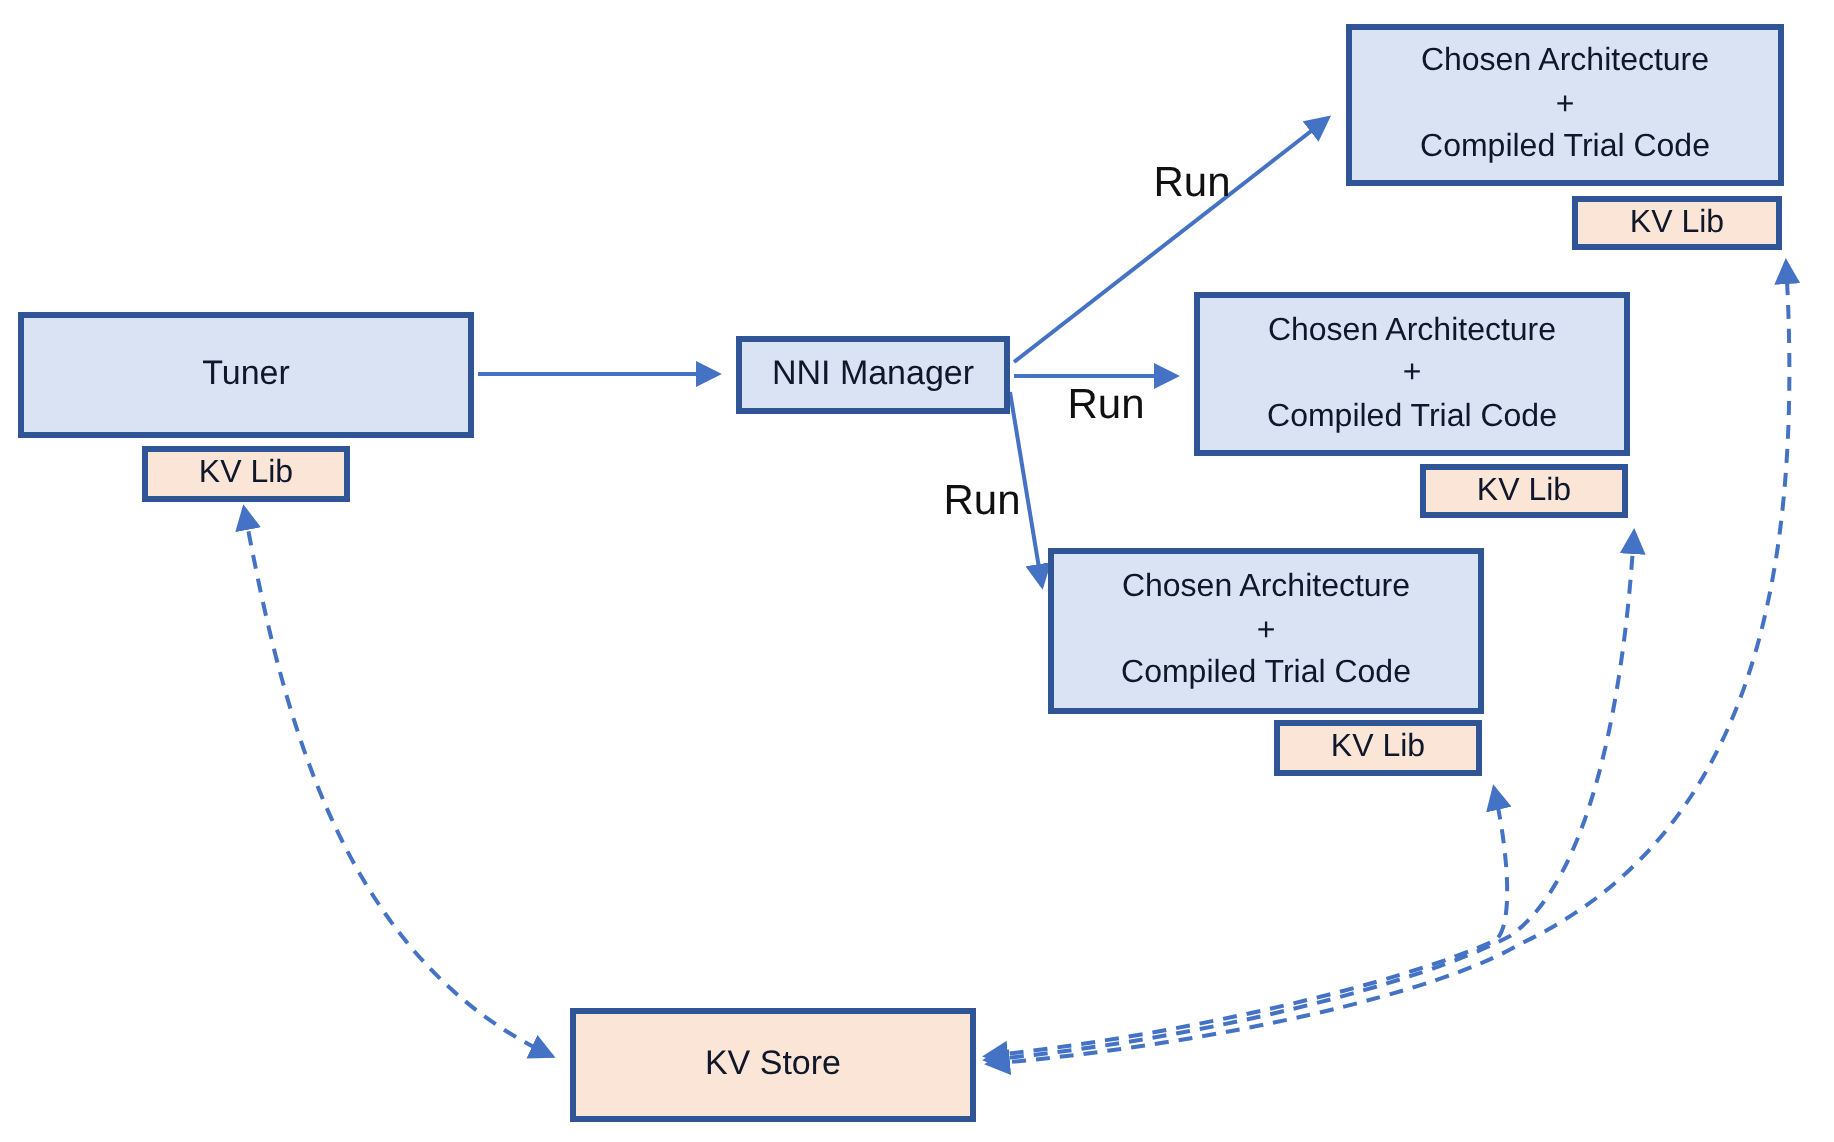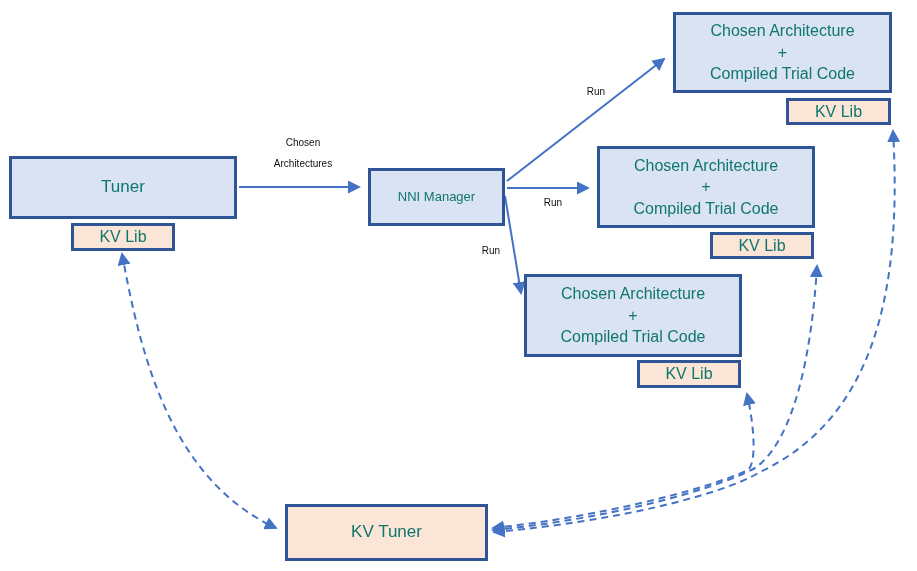--- a/index.html
+++ b/index.html
@@ -33,42 +33,42 @@
   }
   .node {
     position: absolute;
     box-sizing: border-box;
     border: 3px solid var(--node-border, #2f5597);
     display: flex;
     flex-direction: column;
     align-items: center;
     justify-content: center;
     text-align: center;
-    color: #0f766e;
+    color: #0f172a;
     line-height: 1.35;
   }
   .node.blue  { background: var(--node-fill-blue, #dae3f3); }
   .node.peach { background: var(--node-fill-peach, #fbe5d6); align-items: center; }
 
   .node.tuner        { left: 9px;   top: 156px; width: 228px; height: 63px; font-size: 17px; }
   .node.tuner-kv     { left: 71px;  top: 223px; width: 104px; height: 28px; font-size: 16px; }
-  .node.nni          { left: 368px; top: 168px; width: 137px; height: 58px; font-size: 13px; text-align: center; }
+  .node.nni          { left: 368px; top: 168px; width: 137px; height: 39px; font-size: 17px; text-align: center; }
   .node.trial-top    { left: 673px; top: 12px;  width: 219px; height: 81px; font-size: 16px; }
   .node.kv-top       { left: 786px; top: 98px;  width: 105px; height: 27px; font-size: 16px; }
   .node.trial-mid    { left: 597px; top: 146px; width: 218px; height: 82px; font-size: 16px; }
   .node.kv-mid       { left: 710px; top: 232px; width: 104px; height: 27px; font-size: 16px; }
   .node.trial-bottom { left: 524px; top: 274px; width: 218px; height: 83px; font-size: 16px; }
   .node.kv-bottom    { left: 637px; top: 360px; width: 104px; height: 28px; font-size: 16px; }
   .node.kv-store     { left: 285px; top: 504px; width: 203px; height: 57px; font-size: 17px; }
 
   .edge-label {
     position: absolute;
     transform: translateX(-50%);
     text-align: center;
-    font-size: 10px;
+    font-size: 21px;
     line-height: 21px;
     color: #101010;
     white-space: nowrap;
   }
   .lbl-chosen-arch { left: 303px; top: 132px; }
   .lbl-run-top     { left: 596px; top: 81px;  }
   .lbl-run-mid     { left: 553px; top: 192px; }
   .lbl-run-bottom  { left: 491px; top: 240px; }
 </style>
 </head>
@@ -126,24 +126,20 @@
   <div class="node blue trial-bottom">
     <div>Chosen Architecture</div>
     <div>+</div>
     <div>Compiled Trial Code</div>
   </div>
   <div class="node peach kv-bottom">
     <div>KV Lib</div>
   </div>
 
   <div class="node peach kv-store">
-    <div>KV Tuner</div>
+    <div>KV Store</div>
   </div>
 
-  <div class="edge-label lbl-chosen-arch">
-    <div>Chosen</div>
-    <div>Architectures</div>
-  </div>
   <div class="edge-label lbl-run-top">Run</div>
   <div class="edge-label lbl-run-mid">Run</div>
   <div class="edge-label lbl-run-bottom">Run</div>
 
 </div>
 
 </body></html>

